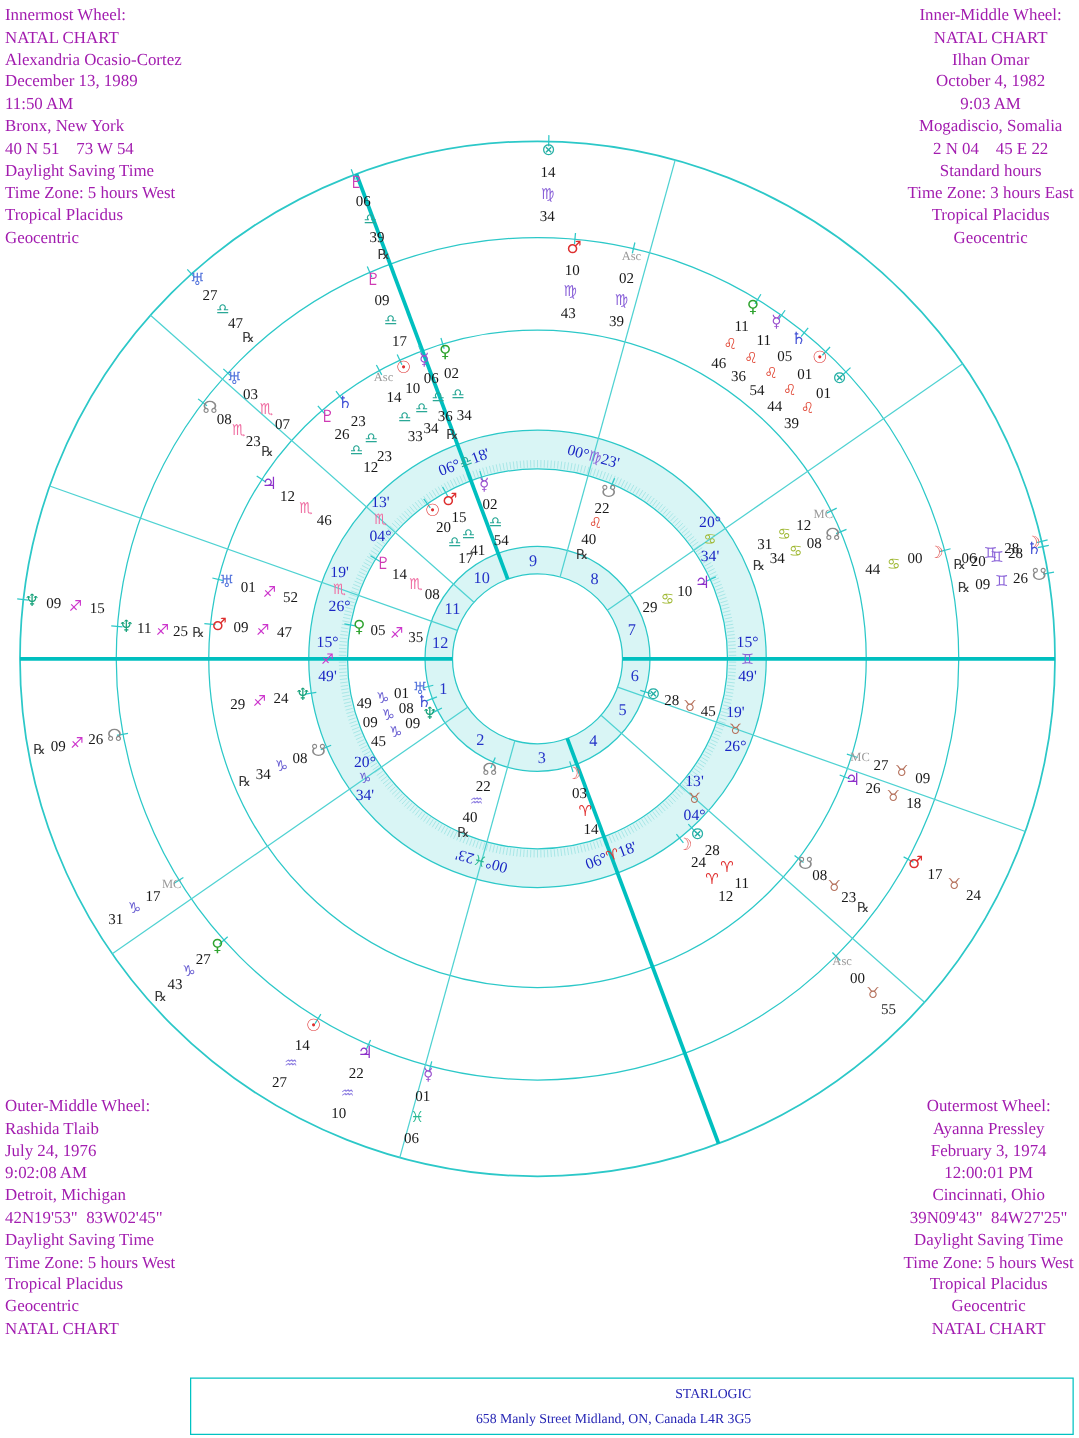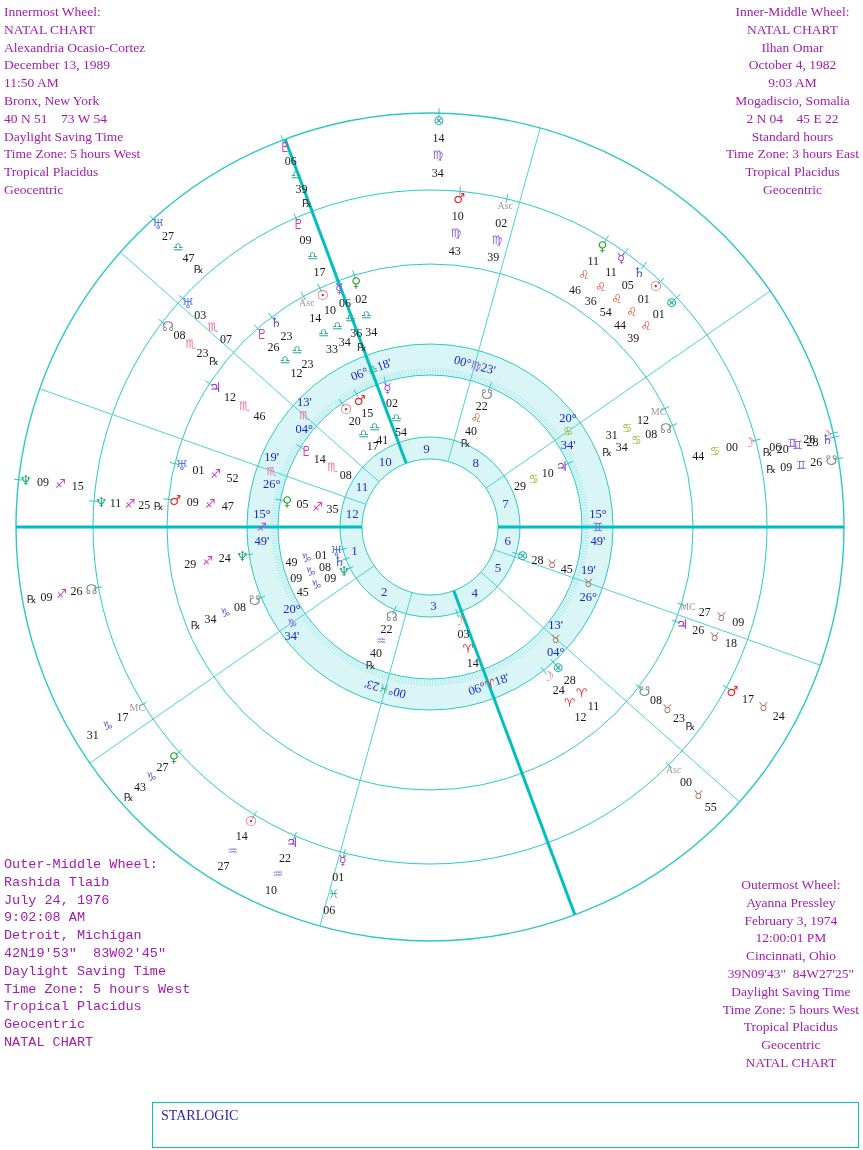--- a/index.html
+++ b/index.html
@@ -2,24 +2,24 @@
 <html><head>
 <meta charset="utf-8">
 <style>
   html,body{margin:0;padding:0;background:#ffffff;}
   body{width:863px;height:1150px;position:relative;font-family:"Liberation Serif",serif;overflow:hidden;}
   #chart-svg{position:absolute;left:0;top:0;}
   .corner{position:absolute;color:#a21caf;font-size:13.5px;line-height:17.8px;white-space:pre;}
   .corner.right{text-align:center;}
   #tl{left:4px;top:3px;}
   #tr{right:4px;top:3px;}
-  #bl{left:4px;top:856px;font-family:Liberation Mono, monospace;}
+  #bl{left:4px;top:876px;}
   #br{right:4px;top:876px;}
   #footer-box{position:absolute;left:152px;right:4px;top:1102px;height:44px;border:1px solid #00c2c2;}
-  #footer-text{width:440px;margin-left:8px;text-align:left;color:#2626b4;font-size:14px;line-height:19.5px;padding-top:3px;}
+  #footer-text{width:440px;margin-left:8px;text-align:right;color:#2626b4;font-size:11px;line-height:19.5px;padding-top:3px;}
 </style>
 </head>
 <body>
 
 <svg id="chart-svg" width="863" height="1150" viewBox="0 0 863 1150">
     <circle cx="430" cy="527" r="167.5" fill="none" stroke="#d9f5f5" stroke-width="31"></circle>
     <circle cx="430" cy="527" r="79" fill="none" stroke="#d9f5f5" stroke-width="22"></circle>
     <line x1="583" y1="527" x2="589" y2="527" stroke="#8adede" stroke-width="0.5"></line>
     <line x1="582.9766973589278" y1="524.3297818150957" x2="588.9757835298662" y2="524.2250673764719" stroke="#8adede" stroke-width="0.5"></line>
     <line x1="582.9067965339217" y1="521.6603770045174" x2="588.9031414960363" y2="521.4509800243023" stroke="#8adede" stroke-width="0.5"></line>
@@ -746,14 +746,15 @@
   </svg>
 
 <div id="tl" class="corner"><div>Innermost Wheel:</div><div>NATAL CHART</div><div>Alexandria Ocasio-Cortez</div><div>December 13, 1989</div><div>11:50 AM</div><div>Bronx, New York</div><div>40 N 51    73 W 54</div><div>Daylight Saving Time</div><div>Time Zone: 5 hours West</div><div>Tropical Placidus</div><div>Geocentric</div></div>
 <div id="tr" class="corner right"><div>Inner-Middle Wheel:</div><div>NATAL CHART</div><div>Ilhan Omar</div><div>October 4, 1982</div><div>9:03 AM</div><div>Mogadiscio, Somalia</div><div>2 N 04    45 E 22</div><div>Standard hours</div><div>Time Zone: 3 hours East</div><div>Tropical Placidus</div><div>Geocentric</div></div>
 <div id="bl" class="corner"><div>Outer-Middle Wheel:</div><div>Rashida Tlaib</div><div>July 24, 1976</div><div>9:02:08 AM</div><div>Detroit, Michigan</div><div>42N19'53"  83W02'45"</div><div>Daylight Saving Time</div><div>Time Zone: 5 hours West</div><div>Tropical Placidus</div><div>Geocentric</div><div>NATAL CHART</div></div>
 <div id="br" class="corner right"><div>Outermost Wheel:</div><div>Ayanna Pressley</div><div>February 3, 1974</div><div>12:00:01 PM</div><div>Cincinnati, Ohio</div><div>39N09'43"  84W27'25"</div><div>Daylight Saving Time</div><div>Time Zone: 5 hours West</div><div>Tropical Placidus</div><div>Geocentric</div><div>NATAL CHART</div></div>
 
 <div id="footer-box">
   <div id="footer-text">
     <div>STARLOGIC</div>
+    <div>658 Manly Street   Midland, ON, Canada   L4R 3G5</div>
   </div>
 </div>
 
 </body></html>

